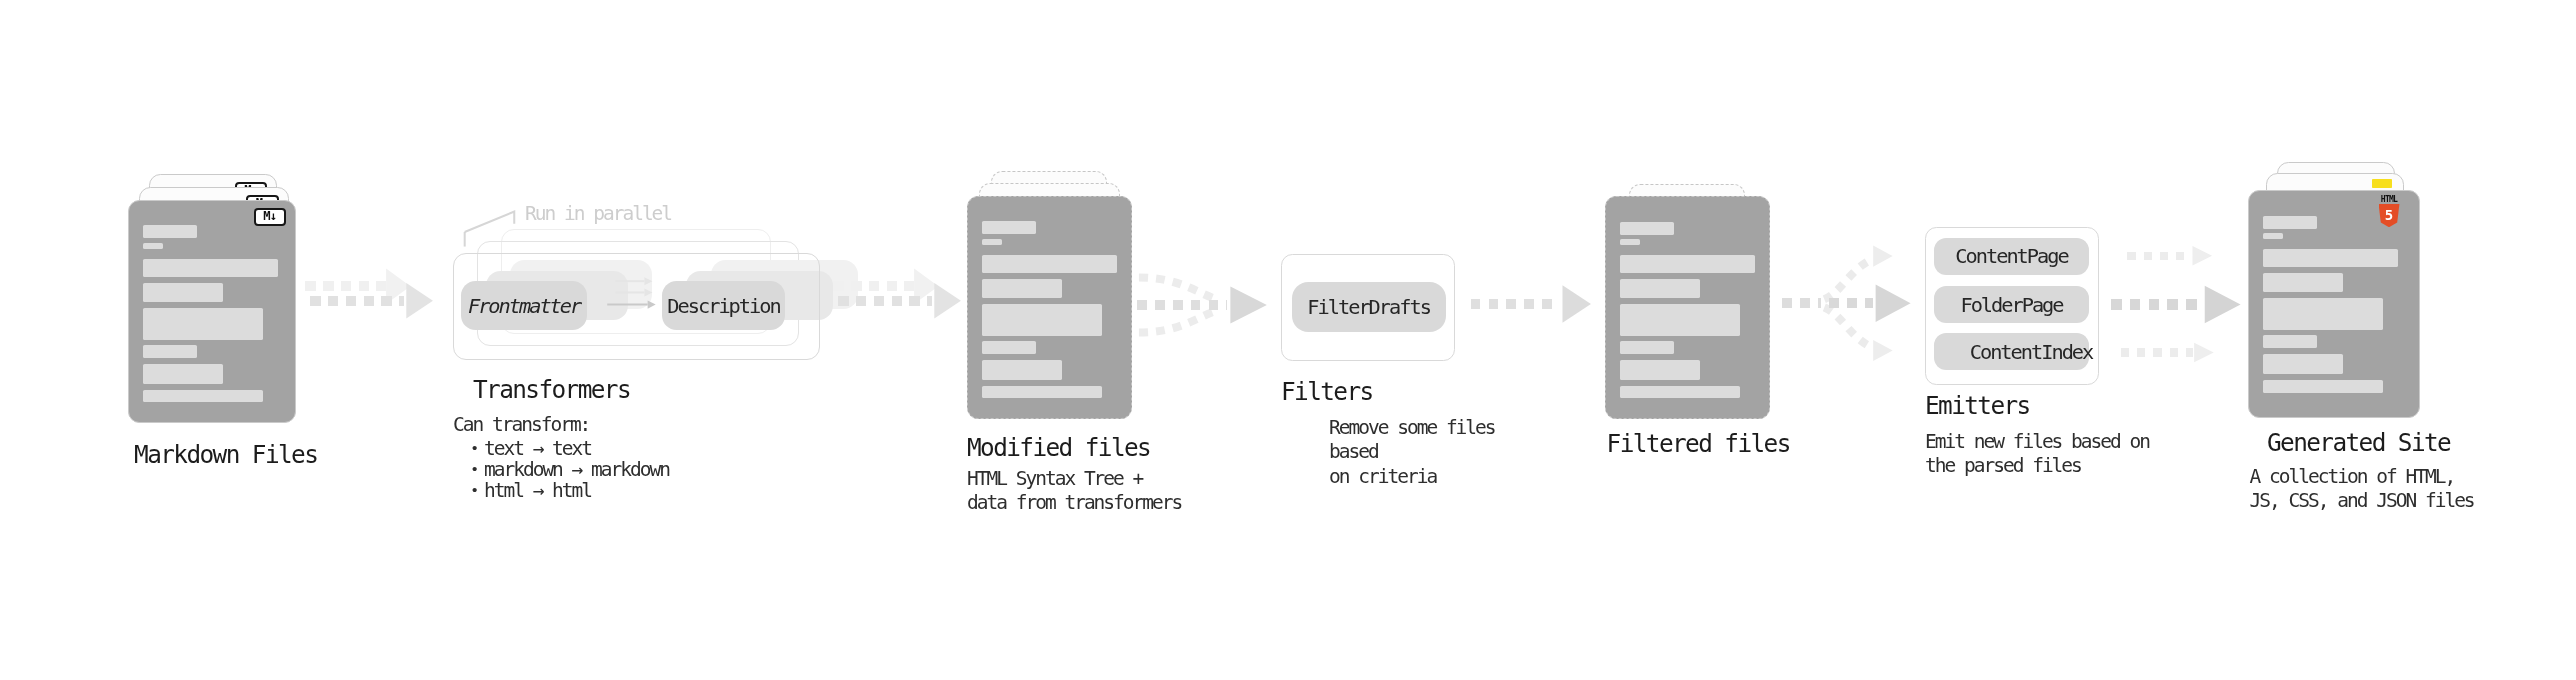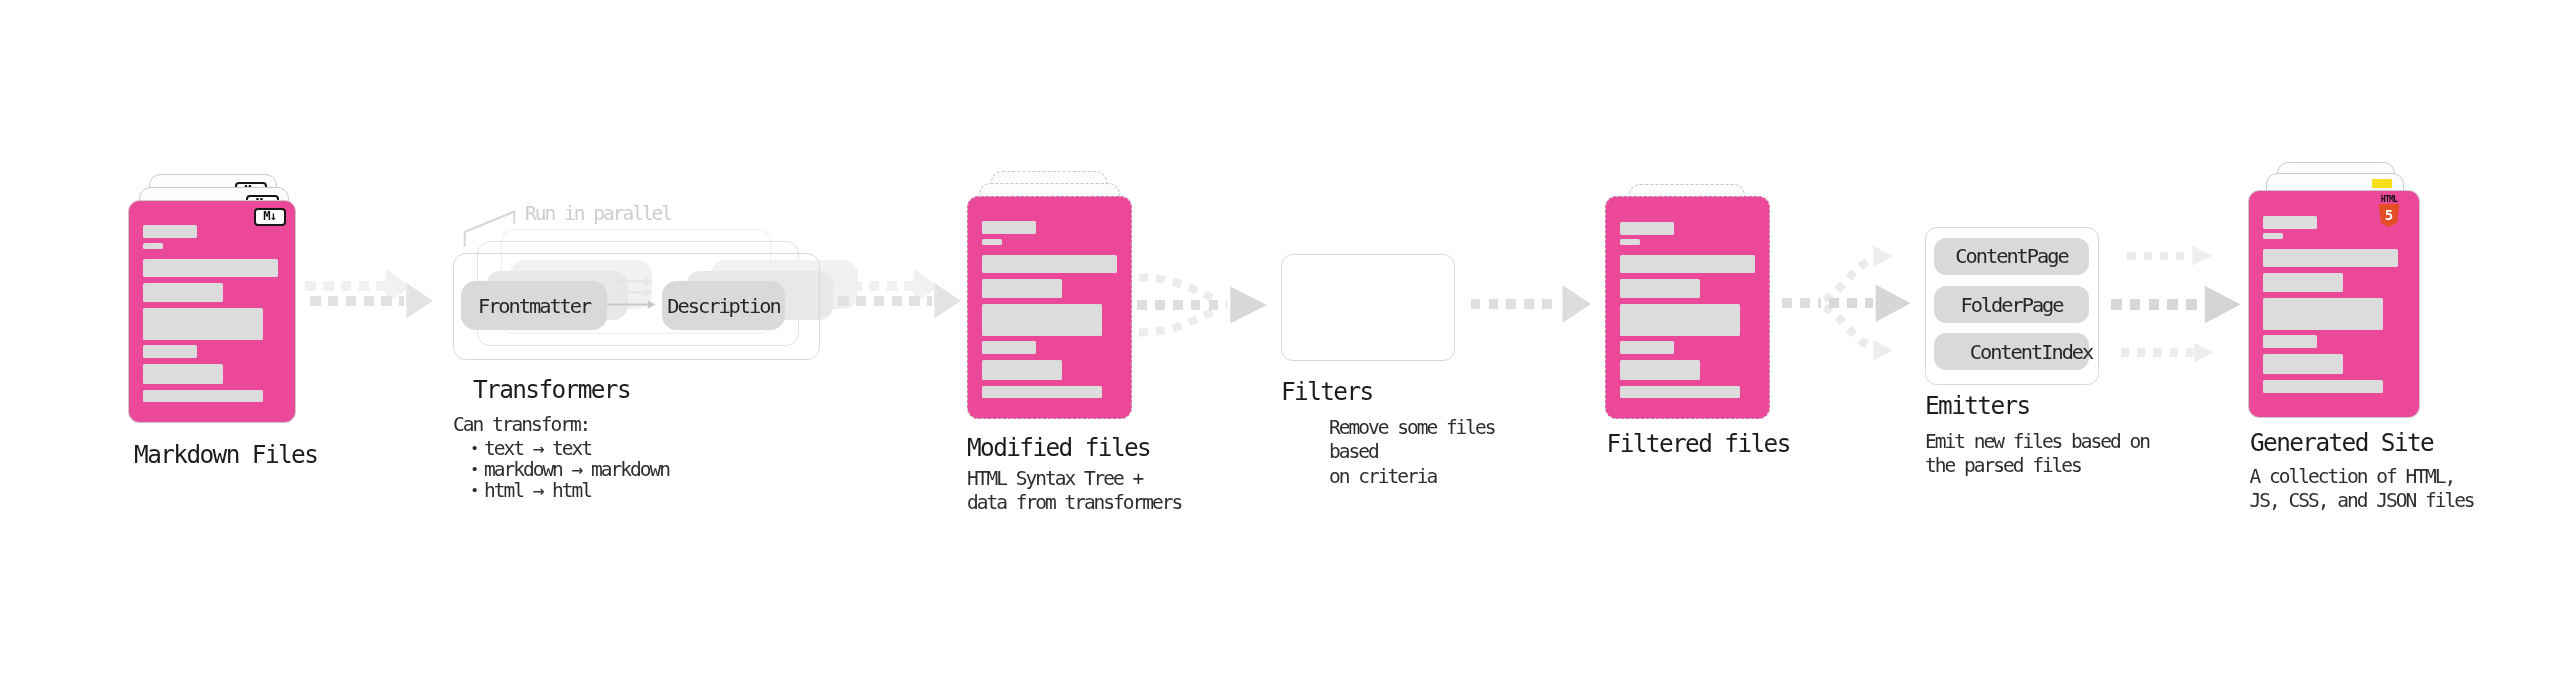--- a/index.html
+++ b/index.html
@@ -1,21 +1,21 @@
 <!DOCTYPE html>
 <html style="font-size:13px"><head>
 <meta charset="utf-8">
 <style>
   html,body{margin:0;padding:0;background:#fff;}
   .page{position:relative;width:2576px;height:681px;background:#ffffff;overflow:hidden;
         font-family:"DejaVu Sans Mono", monospace;color:#222;}
   .abs{position:absolute;}
 
   
-  .doc-card{position:absolute;background:#ec4899;border:1.6px solid #cacaca;border-radius:11.4px;box-sizing:border-box;}
+  .doc-card{position:absolute;background:#a3a3a3;border:1.6px solid #cacaca;border-radius:11.4px;box-sizing:border-box;}
   .doc-card.dashed{border:1.6px dashed #c6c6c6;}
   .doc-card.ghosted{background:#fcfcfc;}
   .bar{position:absolute;background:#dcdcdc;border-radius:1.6px;}
   .b1{left:14px;top:24.4px;width:54px;height:13px;}
   .b2{left:14px;top:42px;width:19.5px;height:5.7px;}
   .b3{left:14px;top:58px;width:135px;height:18px;}
   .b4{left:14px;top:82px;width:80px;height:18.7px;}
   .b5{left:14px;top:107px;width:120px;height:32px;}
   .b6{left:14px;top:144px;width:54px;height:13px;}
   .b7{left:14px;top:163px;width:80px;height:19.5px;}
@@ -99,21 +99,21 @@
     <div class="frame g2" style="left:48px;top:34px;width:270px;height:105px;"></div>
     <div class="frame g1" style="left:23.6px;top:46px;width:322px;height:105px;"></div>
 
     <div class="pill g2" style="left:57px;top:65px;width:142px;height:49px;"></div>
     <div class="pill g2" style="left:258px;top:65px;width:147px;height:49px;"></div>
     <div class="pill g1" style="left:32.5px;top:76px;width:142px;height:49px;"></div>
     <div class="pill g1" style="left:233px;top:76px;width:147px;height:49px;"></div>
 
     <div class="frame" style="left:0;top:58px;width:367px;height:107px;"></div>
 
-    <div class="pill" style="left:8.1px;top:86px;width:146px;height:49px;">Frontmatter</div>
+    <div class="pill" style="left:8.1px;top:86px;width:126px;height:49px;font-style:italic;">Frontmatter</div>
     <div class="pill" style="left:209px;top:86px;width:123px;height:49px;">Description</div>
 
     <svg class="abs" style="left:151px;top:81px;" width="63" height="37" viewBox="0 0 78 45">
       <line x1="14" y1="6" x2="50" y2="6" stroke="#e5e5e5" stroke-width="2.5"></line>
         <polygon points="50,1 50,11 60,6" fill="#e5e5e5"></polygon>
       <line x1="14" y1="20" x2="50" y2="20" stroke="#e5e5e5" stroke-width="2.5"></line>
         <polygon points="50,15 50,25 60,20" fill="#e5e5e5"></polygon>
       <line x1="4" y1="35" x2="54" y2="35" stroke="#c9c9c9" stroke-width="2.5"></line>
         <polygon points="54,30 54,40 64,35" fill="#c9c9c9"></polygon>
     </svg>
@@ -154,20 +154,21 @@
 
   <svg class="abs" style="left:1134px;top:271px;" width="141" height="68" viewBox="0 0 174 84">
     <path d="M6,8 C55,8 75,26 105,36" fill="none" stroke="#ececec" stroke-width="10" stroke-dasharray="11 10"></path>
     <path d="M6,76 C55,76 75,58 105,48" fill="none" stroke="#ececec" stroke-width="10" stroke-dasharray="11 10"></path>
     <line x1="4" y1="42" x2="115" y2="42" stroke="#dedede" stroke-width="12" stroke-dasharray="12 10" shape-rendering="crispEdges"></line>
     <polygon points="119,19 119,65 164,42" fill="#d8d8d8"></polygon>
   </svg>
 
   <div class="abs" style="left:1281px;top:254px;width:244px;height:211px;">
     <div class="frame" style="left:0;top:0;width:174px;height:107px;border-radius:11.4px;background:#fff;"></div>
+    <div class="pill" style="left:10.6px;top:28.4px;width:154px;height:50px;border-radius:16.3px;">FilterDrafts</div>
     <div class="stage-label" style="left:0;top:123px;">Filters</div>
     <div class="stage-desc" style="left:0;top:162px;margin-left:48px;">Remove some files based
 on criteria</div>
   </div>
 
   <svg class="abs" style="left:1469px;top:281px;" width="126" height="46" viewBox="0 0 155 56">
     <line x1="2" y1="28" x2="112" y2="28" stroke="#dfdfdf" stroke-width="12" stroke-dasharray="12 10" shape-rendering="crispEdges"></line>
     <polygon points="115,5 115,51 150,28" fill="#dcdcdc"></polygon>
   </svg>
 
@@ -234,19 +235,19 @@
       </div>
       <div class="bar b1"></div>
       <div class="bar b2"></div>
       <div class="bar b3"></div>
       <div class="bar b4"></div>
       <div class="bar b5"></div>
       <div class="bar b6"></div>
       <div class="bar b7"></div>
       <div class="bar b8"></div>
     </div>
-    <div class="stage-label" style="left:2px;top:266px;">Generated Site</div>
+    <div class="stage-label" style="left:19px;top:266px;">Generated Site</div>
     <div class="stage-desc" style="left:1.6px;top:303px;">A collection of HTML,
 JS, CSS, and JSON files</div>
   </div>
 
 </div>
 
 
 </body></html>

